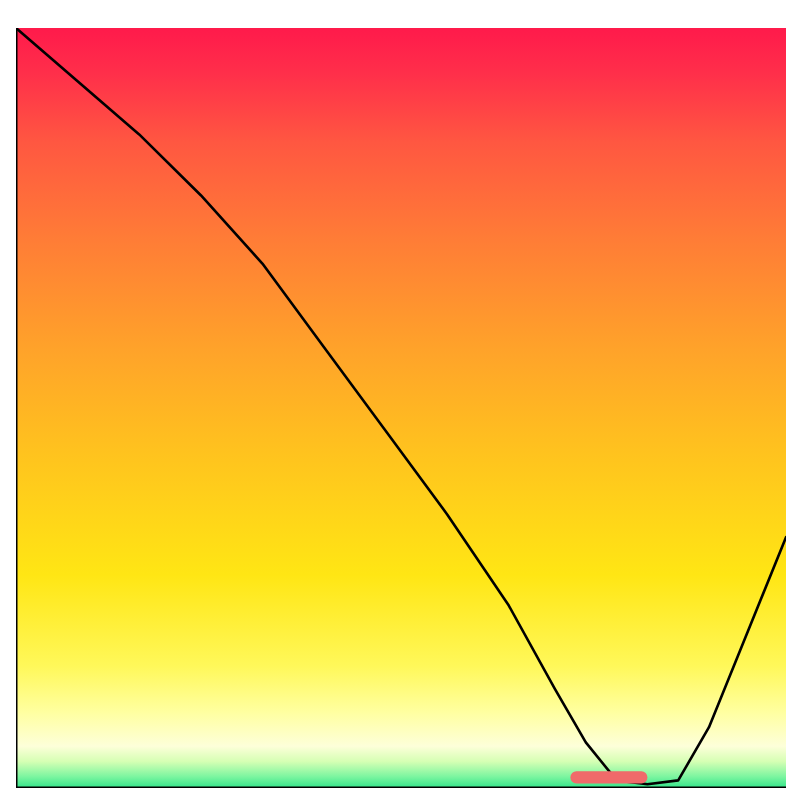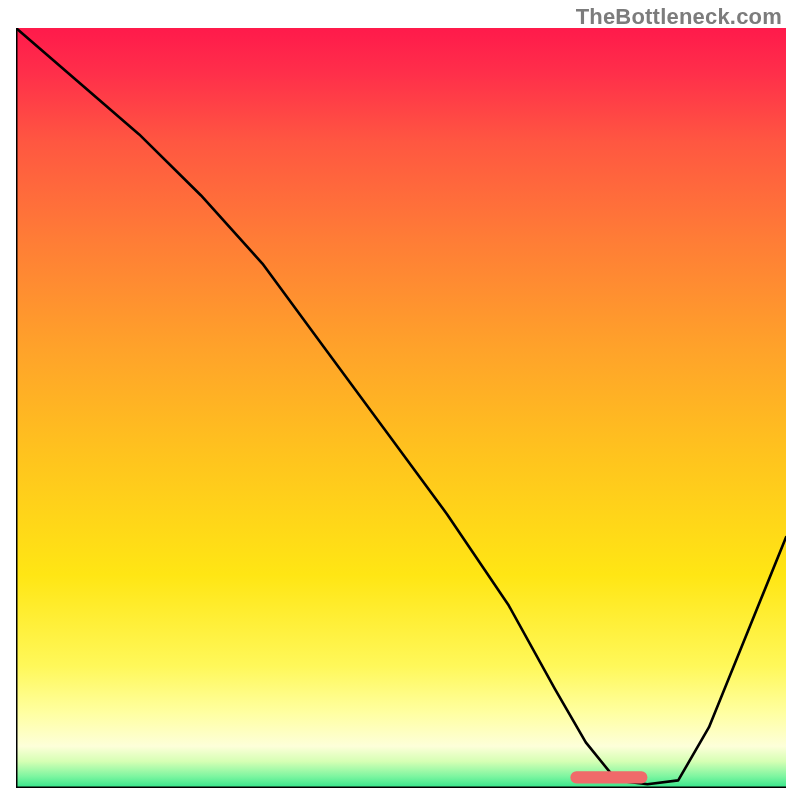--- a/index.html
+++ b/index.html
@@ -28,21 +28,20 @@
   }
   .plot svg {
     display: block;
     width: 100%;
     height: 100%;
   }
 </style>
 </head>
 <body>
 <div class="container">
-  <div class="watermark">TheBottleneck.com</div>
 
   <div class="plot">
     <svg viewBox="0 0 770 760" preserveAspectRatio="none">
       <defs>
         <linearGradient id="bg-grad" x1="0" y1="0" x2="0" y2="1">
           <stop offset="0" stop-color="#ff1a4b"></stop>
           <stop offset="0.06" stop-color="#ff2f4a"></stop>
           <stop offset="0.15" stop-color="#ff5741"></stop>
           <stop offset="0.28" stop-color="#ff7d36"></stop>
           <stop offset="0.42" stop-color="#ffa22a"></stop>

